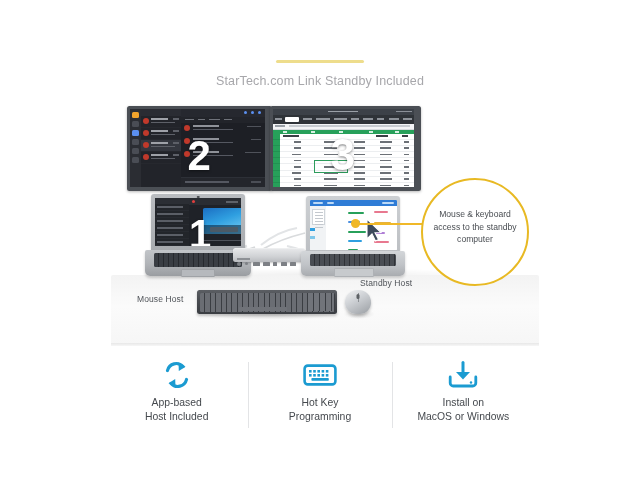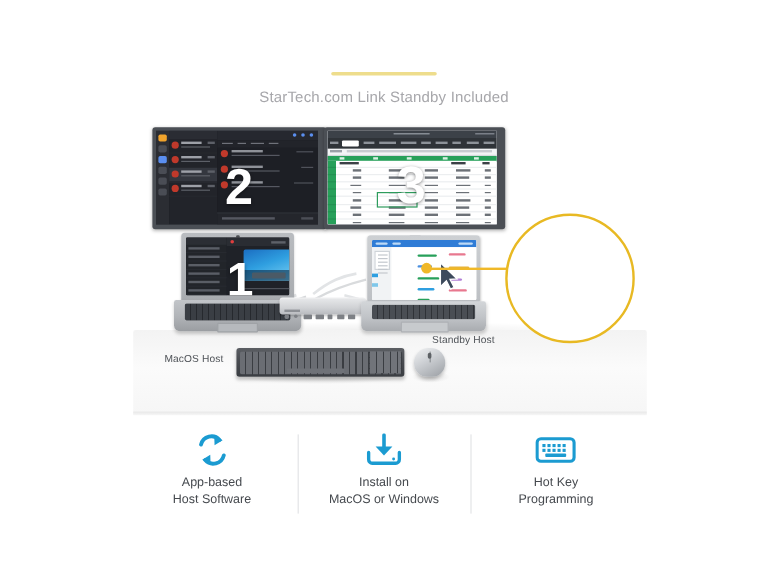--- a/index.html
+++ b/index.html
@@ -586,60 +586,47 @@
       <div class="keys"></div>
       <div class="numpad"></div>
       <div class="space"></div>
     </div>
     <div class="hw-shadow" style="left:238px;top:209px;width:32px;height:10px;"></div>
     <div id="mouse">
       <div class="split"></div>
       <div class="wheel"></div>
     </div>
 
-    <div class="host-label" id="label-active">MacOS Host</div>
+    <div class="host-label" id="label-active">Mouse Host</div>
     <div class="host-label" id="label-standby">Standby Host</div>
 
     <div id="connector">
       <div class="dot"></div>
       <div class="line"></div>
     </div>
     <div id="callout">
       <div class="circle"></div>
+      <div class="txt">Mouse &amp; keyboard access to the standby computer</div>
     </div>
 
   </div>
 
   <div id="features">
 
     <div class="feat">
       <div class="feat-icon">
         <svg width="30" height="28" viewBox="0 0 30 28" aria-hidden="true">
           <path d="M5.5 9.5 A9 9 0 0 1 21 5.6" fill="none" stroke="#1b9bd1" stroke-width="3.2" stroke-linecap="round"></path>
           <path d="M24.5 18.5 A9 9 0 0 1 9 22.4" fill="none" stroke="#1b9bd1" stroke-width="3.2" stroke-linecap="round"></path>
           <path d="M16.5 1.5 L23.5 5.8 L16.8 10 Z" fill="#1b9bd1"></path>
           <path d="M13.5 26.5 L6.5 22.2 L13.2 18 Z" fill="#1b9bd1"></path>
         </svg>
       </div>
       <div class="feat-label">App-based
-Host Software</div>
-    </div>
-
-    <div class="feat">
-      <div class="divider"></div>
-      <div class="feat-icon">
-        <svg width="32" height="28" viewBox="0 0 32 28" aria-hidden="true">
-          <path d="M16 1.5 L16 14.5" stroke="#1b9bd1" stroke-width="3" stroke-linecap="round"></path>
-          <path d="M9 11 L16 18.5 L23 11 Z" fill="#1b9bd1"></path>
-          <path d="M3.2 16 L3.2 22 A3 3 0 0 0 6.2 25 L25.8 25 A3 3 0 0 0 28.8 22 L28.8 16" fill="none" stroke="#1b9bd1" stroke-width="2.8" stroke-linecap="round"></path>
-          <circle cx="24" cy="21.5" r="1.2" fill="#1b9bd1"></circle>
-        </svg>
-      </div>
-      <div class="feat-label">Install on
-MacOS or Windows</div>
+Host Included</div>
     </div>
 
     <div class="feat">
       <div class="divider"></div>
       <div class="feat-icon">
         <svg width="34" height="26" viewBox="0 0 34 26" aria-hidden="true">
           <rect x="1.6" y="3.6" width="30.8" height="18.8" rx="3.2" ry="3.2" fill="none" stroke="#1b9bd1" stroke-width="2.6"></rect>
           <g fill="#1b9bd1">
             <rect x="6" y="8" width="2.6" height="2.6"></rect>
               <rect x="10.2" y="8" width="2.6" height="2.6"></rect>
@@ -652,15 +639,29 @@
               <rect x="18.6" y="12" width="2.6" height="2.6"></rect>
             <rect x="22.8" y="12" width="2.6" height="2.6"></rect>
             <rect x="8.4" y="16" width="17.4" height="2.8" rx="0.8"></rect>
           </g>
         </svg>
       </div>
       <div class="feat-label">Hot Key
 Programming</div>
     </div>
 
+    <div class="feat">
+      <div class="divider"></div>
+      <div class="feat-icon">
+        <svg width="32" height="28" viewBox="0 0 32 28" aria-hidden="true">
+          <path d="M16 1.5 L16 14.5" stroke="#1b9bd1" stroke-width="3" stroke-linecap="round"></path>
+          <path d="M9 11 L16 18.5 L23 11 Z" fill="#1b9bd1"></path>
+          <path d="M3.2 16 L3.2 22 A3 3 0 0 0 6.2 25 L25.8 25 A3 3 0 0 0 28.8 22 L28.8 16" fill="none" stroke="#1b9bd1" stroke-width="2.8" stroke-linecap="round"></path>
+          <circle cx="24" cy="21.5" r="1.2" fill="#1b9bd1"></circle>
+        </svg>
+      </div>
+      <div class="feat-label">Install on
+MacOS or Windows</div>
+    </div>
+
   </div>
 
 </div>
 
 </body></html>

